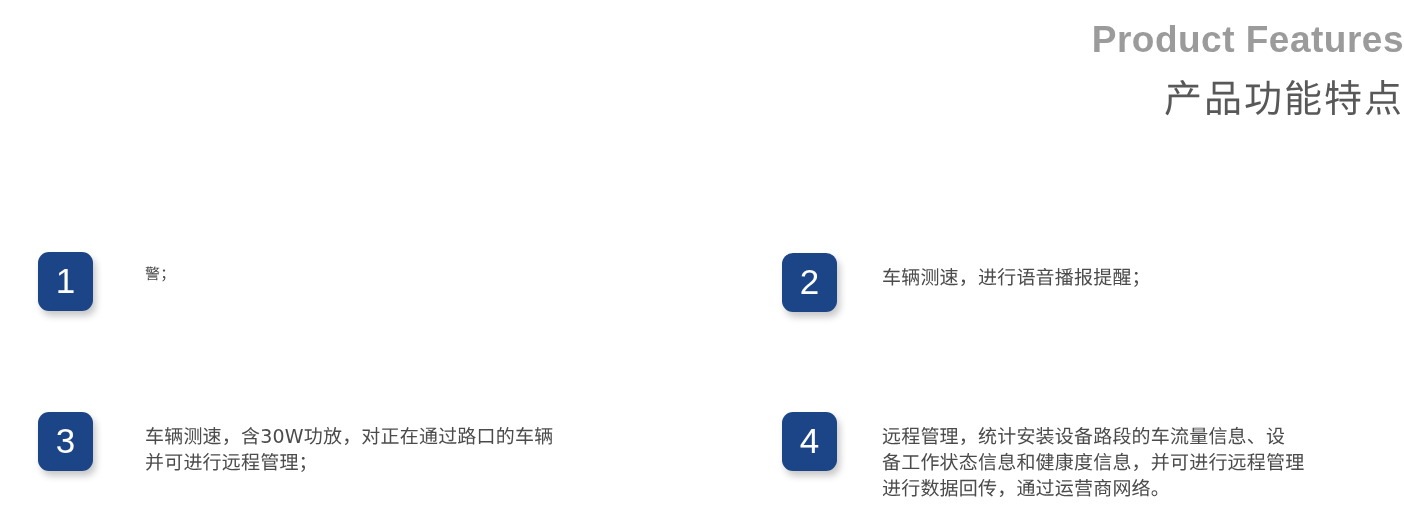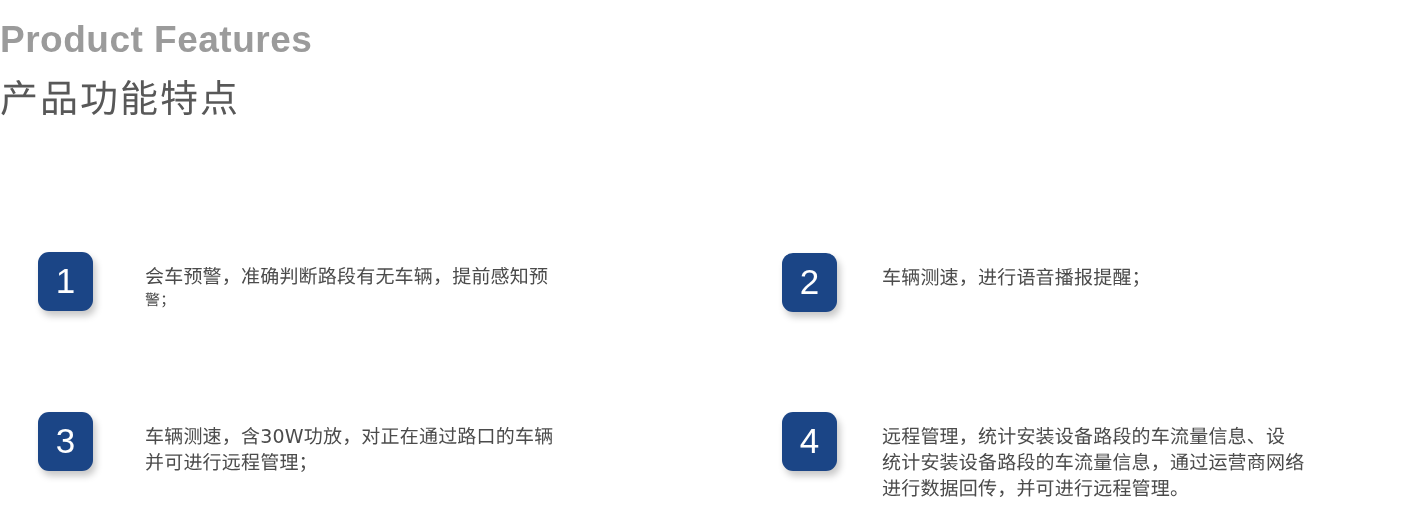--- a/index.html
+++ b/index.html
@@ -20,21 +20,21 @@
     background: #ffffff;
     overflow: hidden;
   }
 
   
   .title-block {
     position: absolute;
     left: 0;
     top: 18px;
     width: 1404px;
-    text-align: left;
+    text-align: right;
   }
   .title-en {
     display: block;
     font-family: "Liberation Sans", "DejaVu Sans", sans-serif;
     font-size: 37px;
     font-weight: bold;
     letter-spacing: 0.5px;
     color: #9b9b9b;
     line-height: 44px;
     white-space: nowrap;
@@ -131,21 +131,20 @@
     <span class="title-cn">产品功能特点</span>
   </div>
 
   <div class="features">
 
     <div class="feature-item pos-1">
       <div class="badge">
         <span class="badge-number">1</span>
       </div>
       <div class="feature-text">
-        <span class="line">会车预警，准确判断路段有无车辆，提前感知预</span>
         <span class="line-small">警；</span>
       </div>
     </div>
 
     <div class="feature-item pos-2">
       <div class="badge">
         <span class="badge-number">2</span>
       </div>
       <div class="feature-text">
         <span class="line">车辆测速，进行语音播报提醒；</span>
@@ -161,19 +160,19 @@
         <span class="line">并可进行远程管理；</span>
       </div>
     </div>
 
     <div class="feature-item pos-4">
       <div class="badge">
         <span class="badge-number">4</span>
       </div>
       <div class="feature-text">
         <span class="line">远程管理，统计安装设备路段的车流量信息、设</span>
-        <span class="line">统计安装设备路段的车流量信息，通过运营商网络</span>
-        <span class="line">进行数据回传，并可进行远程管理。</span>
+        <span class="line">备工作状态信息和健康度信息，并可进行远程管理</span>
+        <span class="line">进行数据回传，通过运营商网络。</span>
       </div>
     </div>
 
   </div>
 </div>
 
 </body></html>

